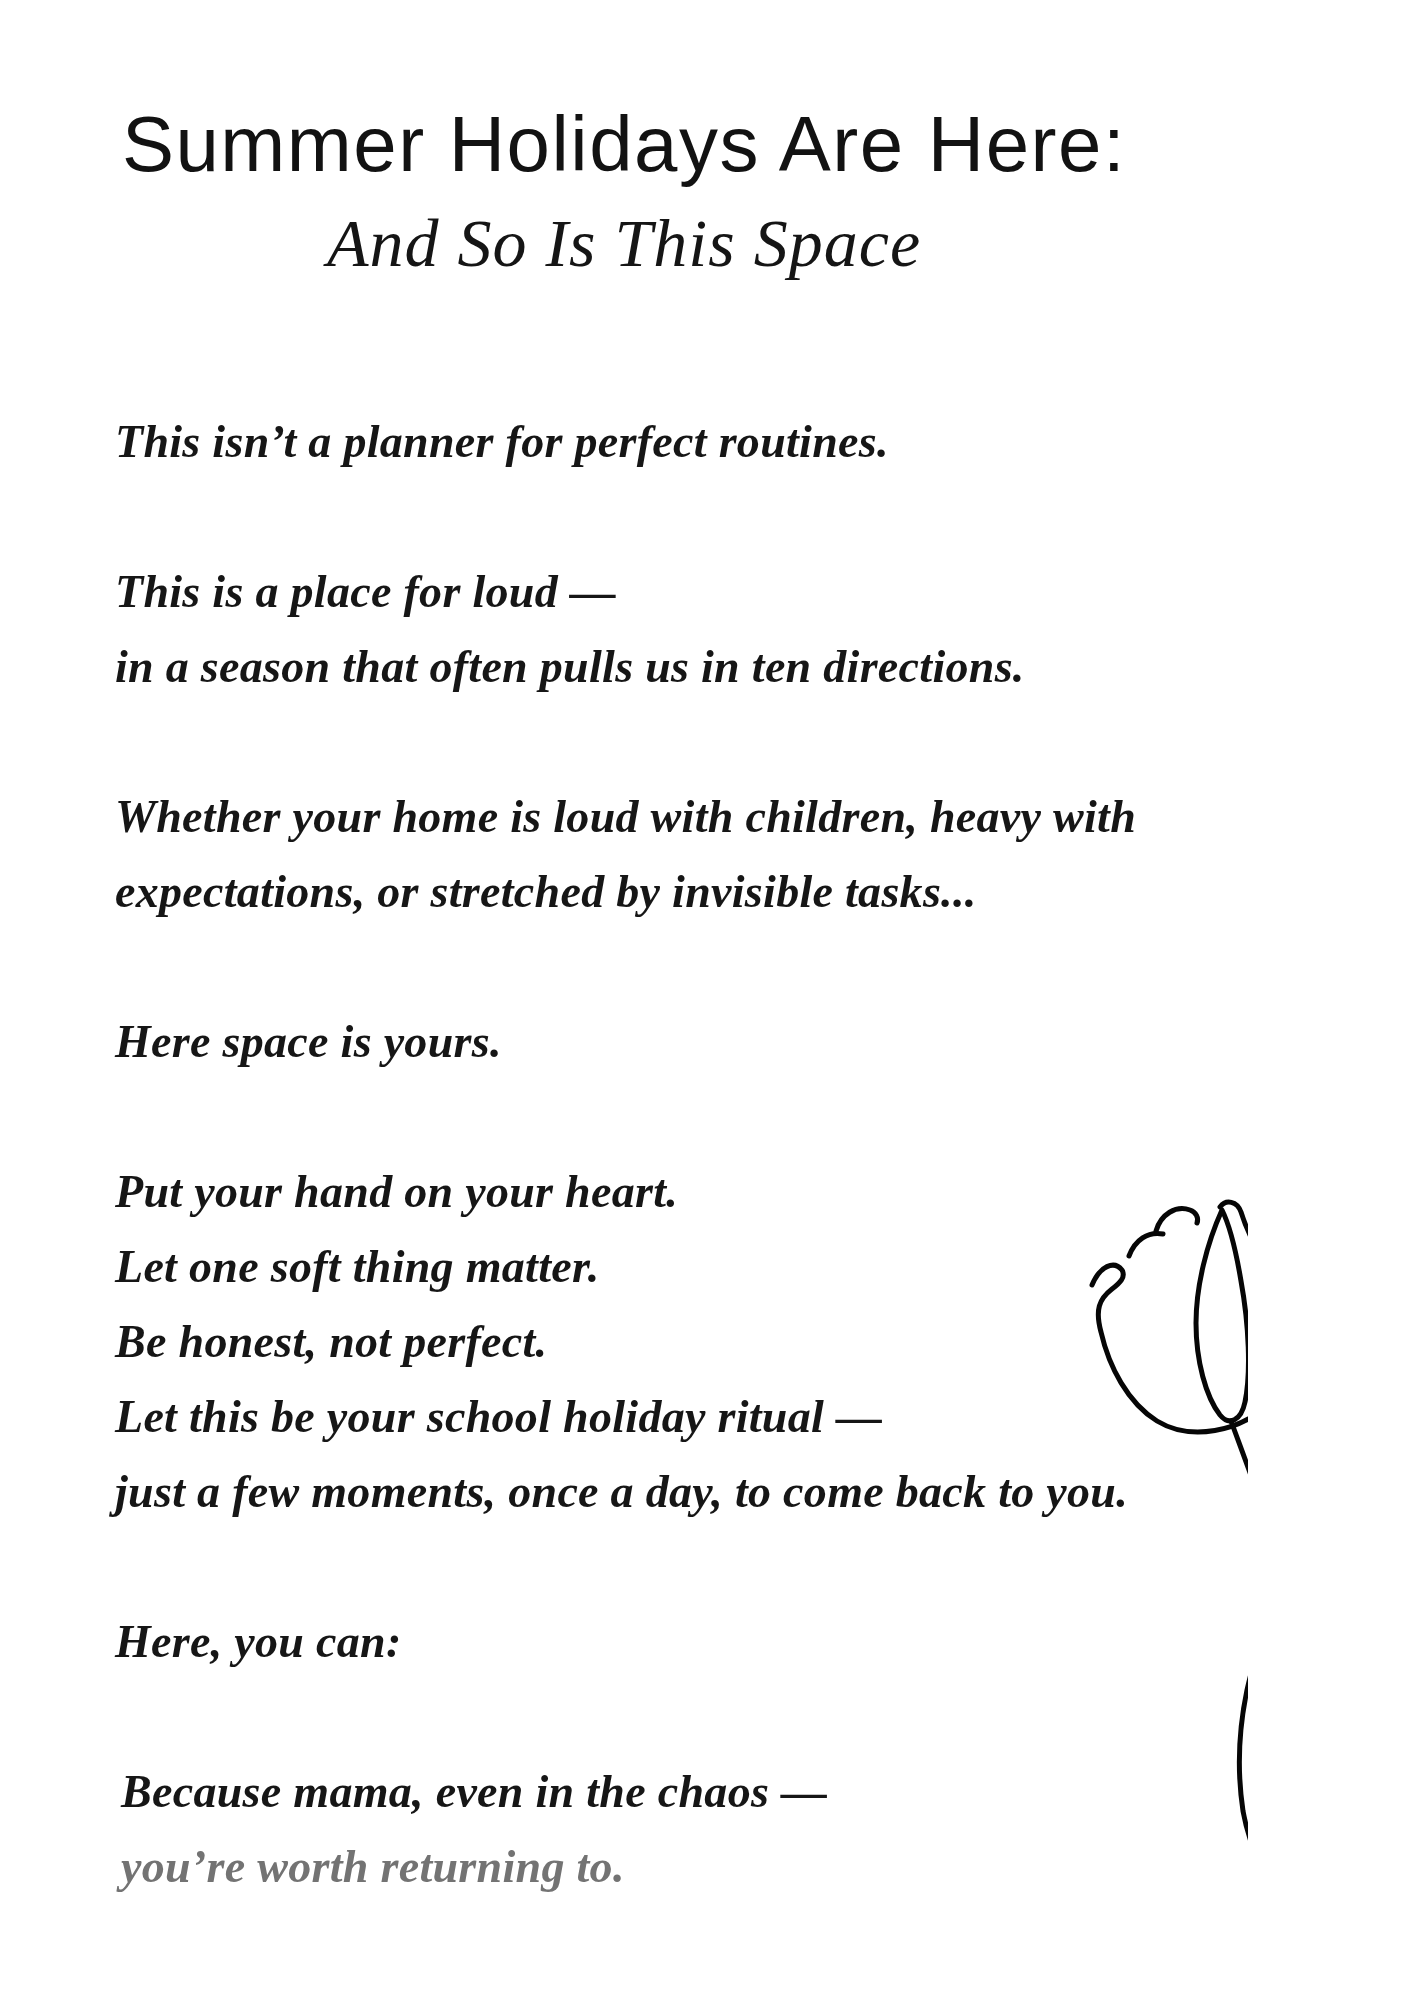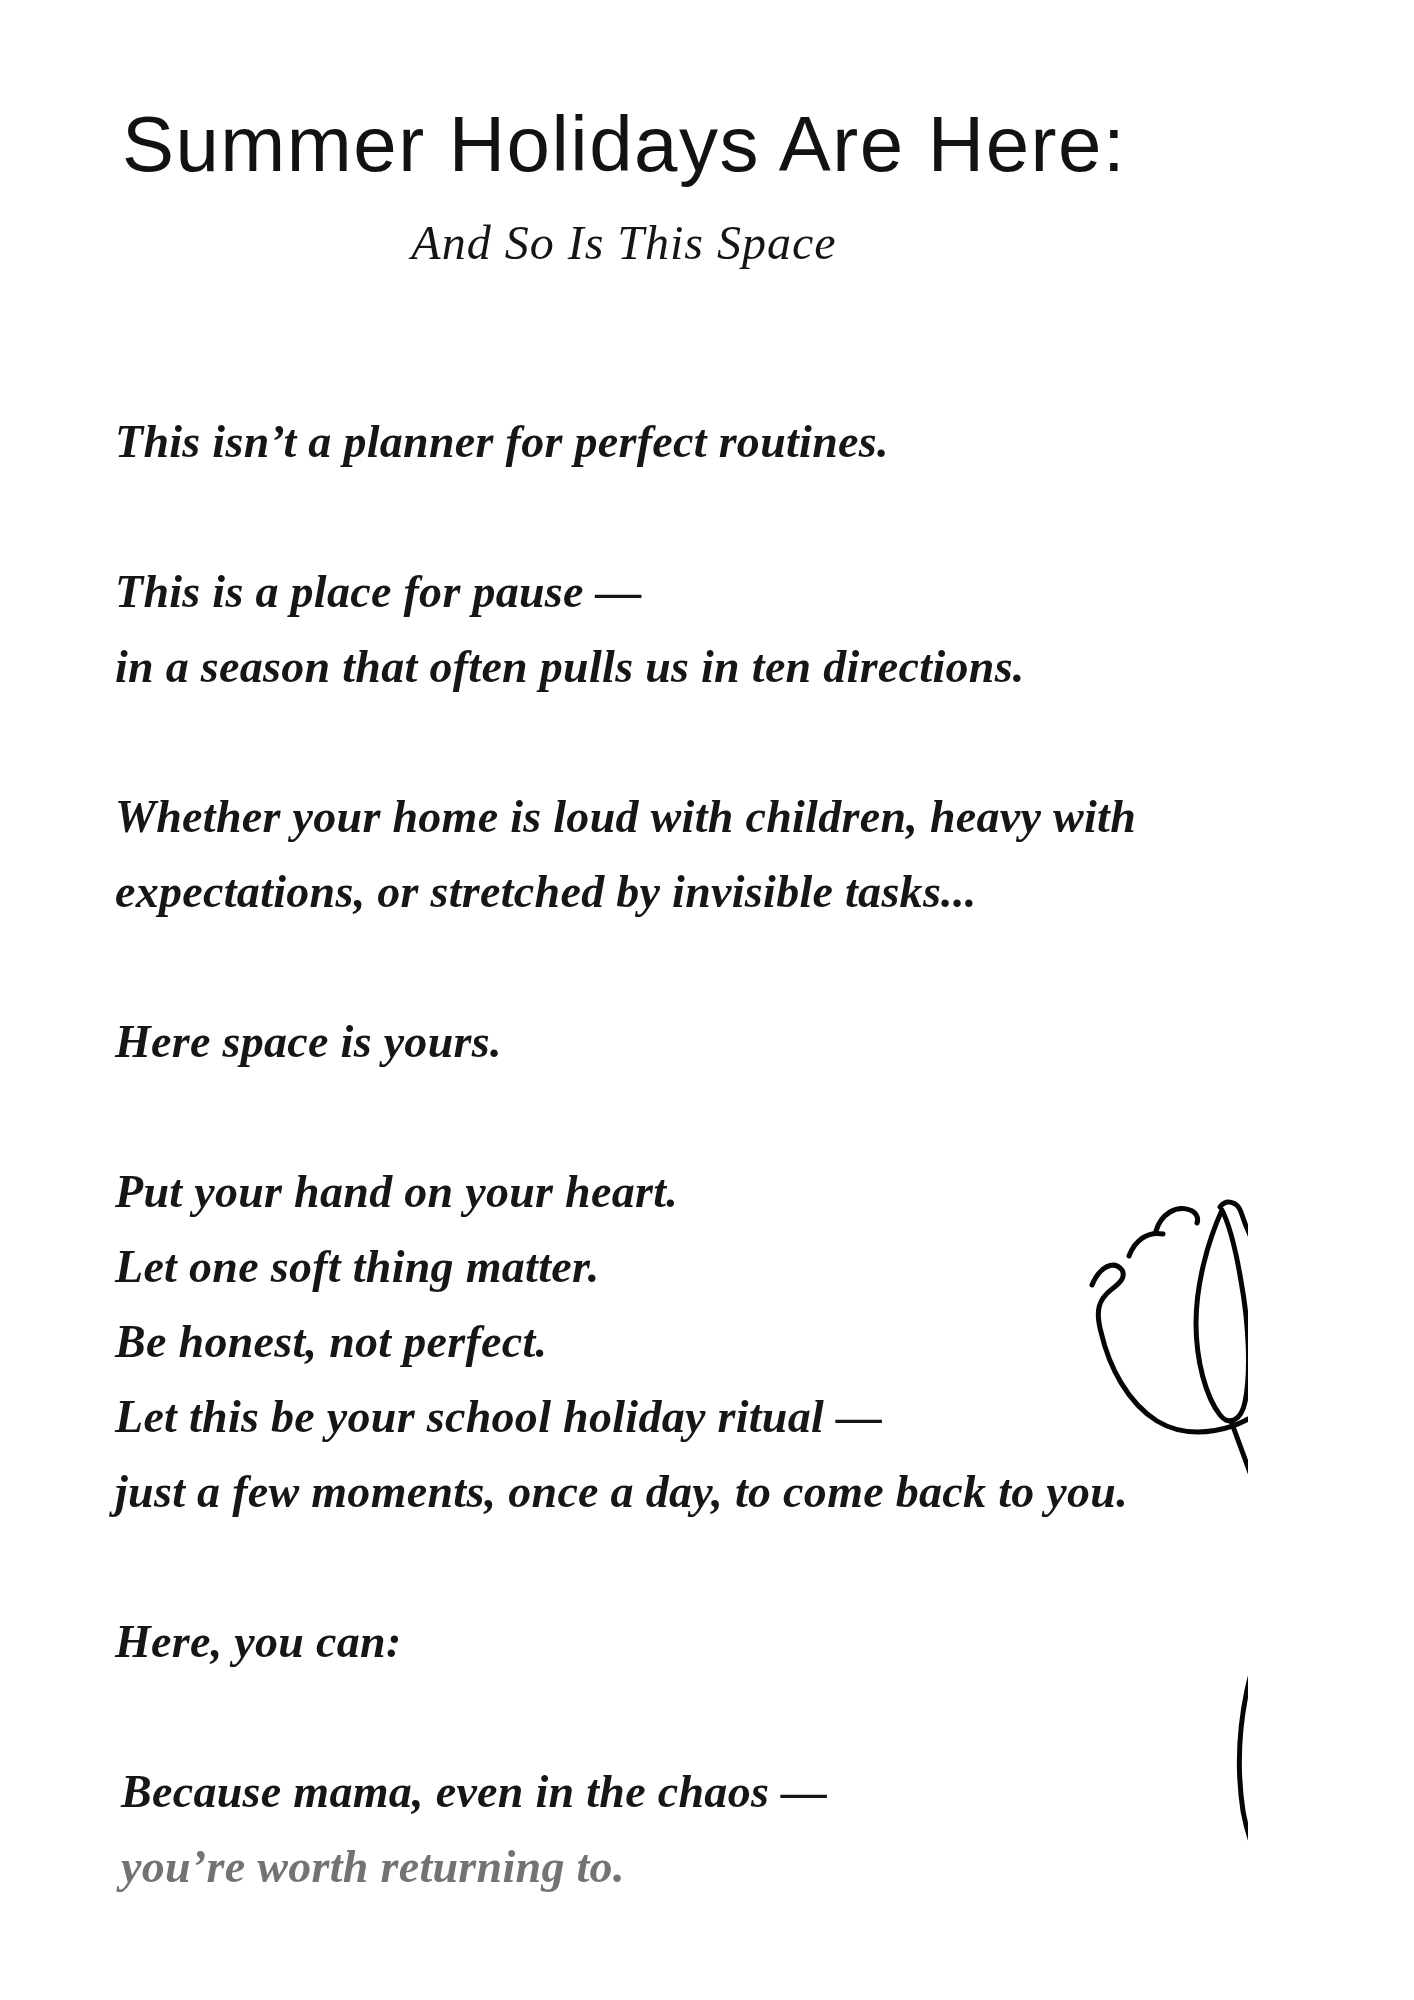--- a/index.html
+++ b/index.html
@@ -29,21 +29,21 @@
     font-size: 78px;
     line-height: 97px;
     letter-spacing: 1.5px;
     color: #121212;
     white-space: nowrap;
   }
   .title-sub {
     font-family: "Liberation Serif", serif;
     font-style: italic;
     font-weight: 400;
-    font-size: 48px;
+    font-size: 68px;
     line-height: 88px;
     letter-spacing: 1px;
     margin-top: 6px;
     color: #151515;
     white-space: nowrap;
   }
   .body-text {
     position: absolute;
     top: 404px;
     left: 115px;
@@ -93,21 +93,21 @@
   <div class="title-block">
     <div class="title-main">Summer Holidays Are Here:</div>
     <div class="title-sub">And So Is This Space</div>
   </div>
 
   <div class="body-text">
       <div class="para">
         <div class="line">This isn’t a planner for perfect routines.</div>
       </div>
       <div class="para">
-        <div class="line">This is a place for pause —</div>
+        <div class="line">This is a place for loud —</div>
         <div class="line">in a season that often pulls us in ten directions.</div>
       </div>
       <div class="para">
         <div class="line">Whether your home is loud with children, heavy with</div>
         <div class="line">expectations, or stretched by invisible tasks...</div>
       </div>
       <div class="para">
         <div class="line">Here space is yours.</div>
       </div>
       <div class="para">

